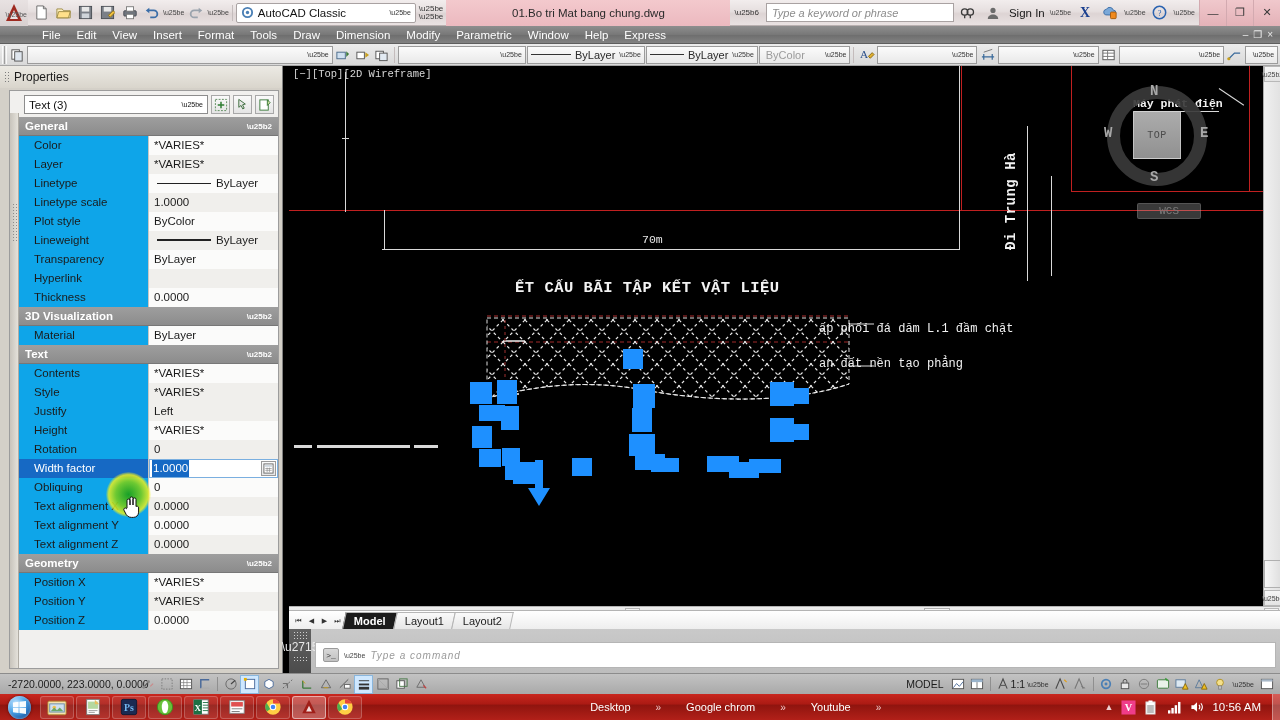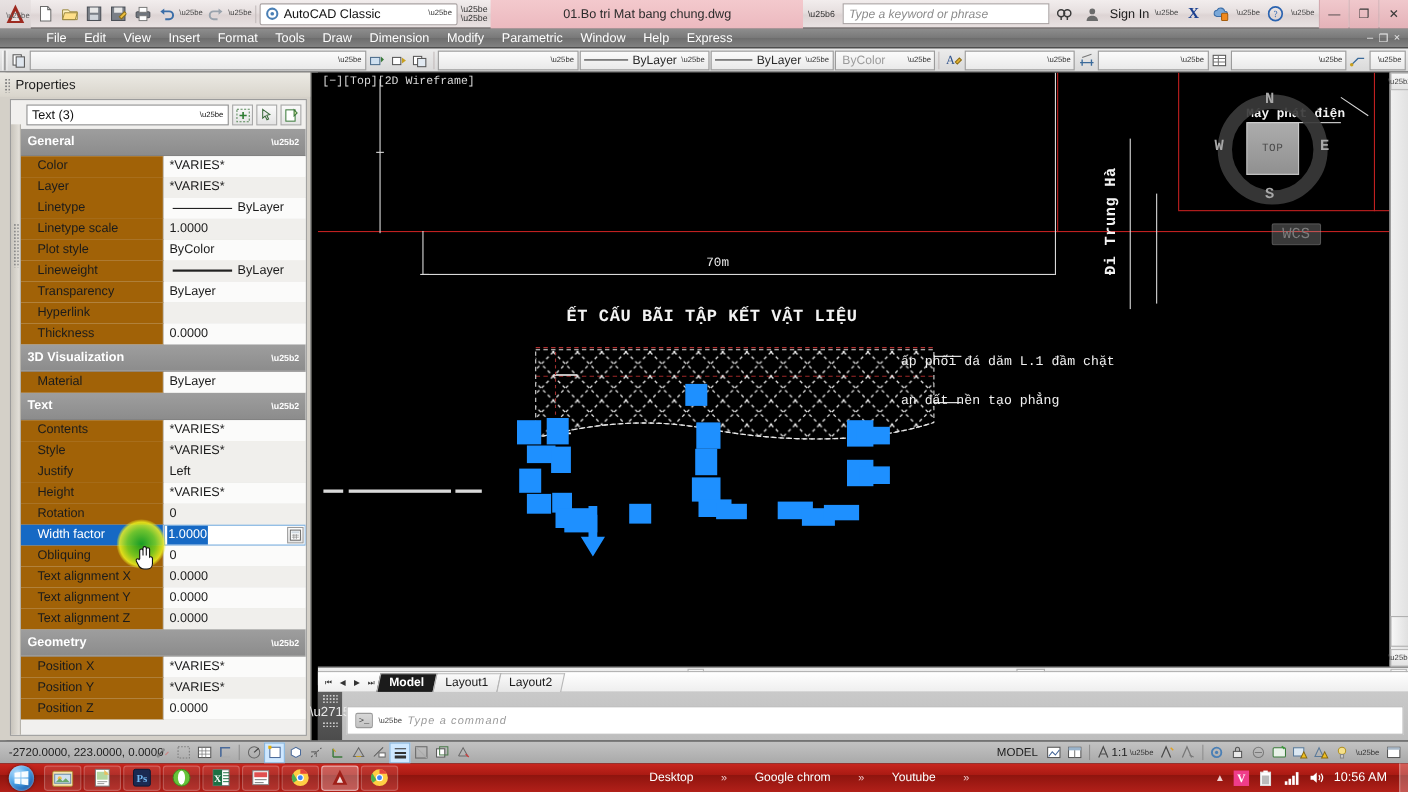--- a/index.html
+++ b/index.html
@@ -151,31 +151,31 @@
   }
   .sel-combo .ca { margin-left:auto; font-size:7px; }
   .pbtn {
     width:19px; height:19px; border:1px solid #a8a8a8; background:linear-gradient(to bottom,#fafafa,#e4e4e4);
     display:flex; align-items:center; justify-content:center;
   }
   .grid-scroll { height:538px; overflow:hidden; position:relative; }
   .cat {
     height:19px; background:linear-gradient(to bottom,#9e9e9e,#8c8c8c);
     color:#fff; font-weight:bold; font-size:11.5px;
-    display:flex; align-items:center; padding:12px 6px;
+    display:flex; align-items:center; padding:0 6px;
     border-bottom:1px solid #777;
   }
   .cat .tri { margin-left:auto; font-size:8px; }
   .prow {
     height:19px; display:flex; align-items:center;
     border-bottom:1px solid #d5d3cf; font-size:11.5px; color:#1b1b1b;
   }
   .prow .k {
     width:130px; padding-left:15px; height:19px; line-height:19px;
-    background:#a16207; border-right:1px solid #c9c7c3; overflow:hidden; white-space:nowrap;
+    background:#0ea5e9; border-right:1px solid #c9c7c3; overflow:hidden; white-space:nowrap;
   }
   .prow .v {
     flex:1; padding-left:5px; height:19px; line-height:19px; background:#fbfbfa;
     display:flex; align-items:center; gap:5px; overflow:hidden; white-space:nowrap;
   }
   .prow.alt .v { background:#f0efec; }
   .prow .lineswatch { display:inline-block; width:54px; height:1px; background:#222; margin-left:3px; }
   .prow.selected .k { background:#1669c4; color:#fff; font-weight:normal; }
   .prow.selected .v {
     background:#fff; border:1px solid #7aafe0; height:19px;
@@ -227,21 +227,21 @@
   .vc-face {
     position:absolute; left:35px; top:34px; width:48px; height:48px;
     background:linear-gradient(to bottom,rgba(210,210,210,.82),rgba(176,176,176,.82));
     border:1px solid rgba(235,235,235,.5);
     display:flex; align-items:center; justify-content:center;
     color:#4b4b4b; font-size:10px; letter-spacing:.5px;
   }
   .vc-l { position:absolute; color:#a8a8a8; font-weight:bold; font-size:14px; }
   .wcs-chip {
     position:absolute; right:62px; top:137px;
-    padding:1px 9px; font-size:14px; color:#7d7d7d;
+    padding:1px 21px; font-size:11px; color:#7d7d7d;
     background:rgba(190,190,190,.30); border:1px solid rgba(150,150,150,.3); border-radius:2px;
   }
   .redline { position:absolute; background:#c02020; }
   .whline { position:absolute; background:#d9d9d9; }
   .dimtxt { position:absolute; color:#e6e6e6; font-size:11.5px; }
   .cadtxt { position:absolute; color:#f2f2f2; }
   .grip-sq { position:absolute; background:#1e90ff; }
 
   
   .layoutbar {

